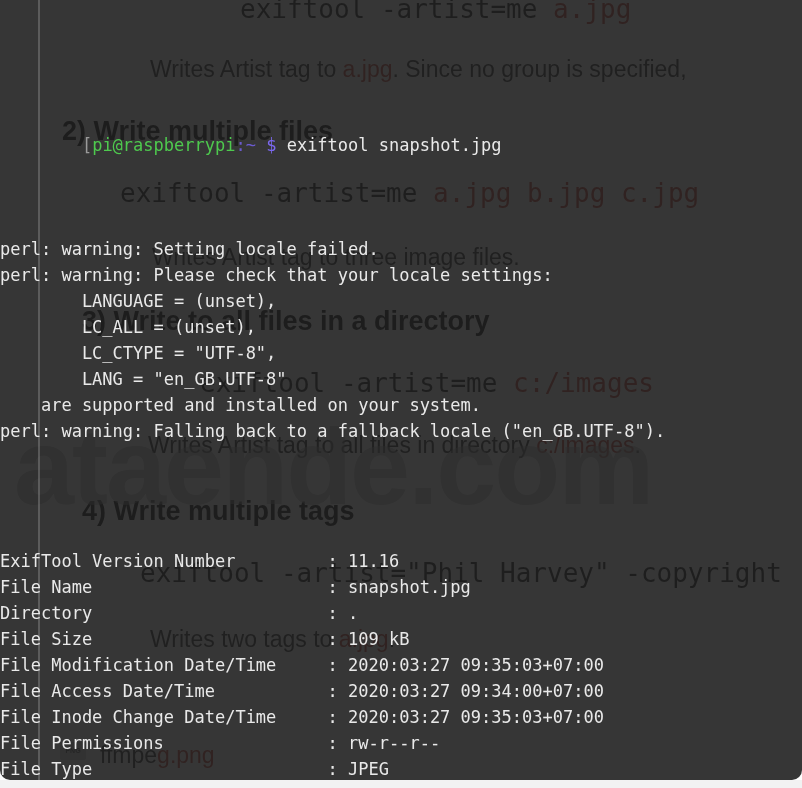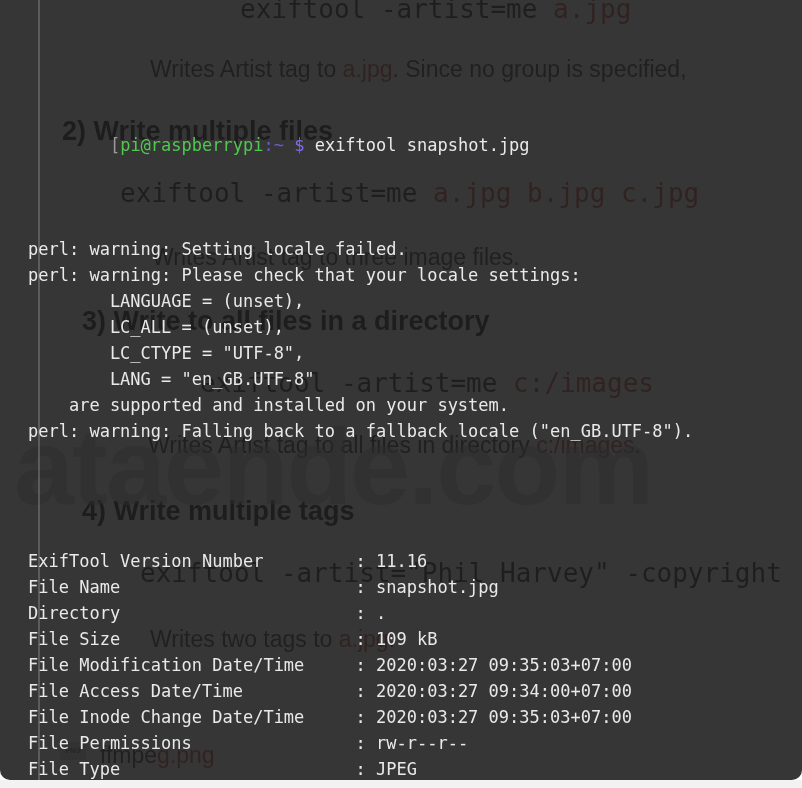--- a/index.html
+++ b/index.html
@@ -54,21 +54,21 @@
   }
   .term-text{
     position:absolute;left:0;top:0;width:802px;
     padding:2px 0 0 0;
     font-family:"DejaVu Sans Mono","Liberation Mono",monospace;
     font-size:17px;
     line-height:26px;
     color:#e8e8e8;
     white-space:pre;
   }
-  .t-row{height:26px;white-space:pre;margin-left:28px;}
+  .t-row{height:26px;white-space:pre;}
   .c-green{color:#4ec94e;}
   .c-blue{color:#6a5acd;}
   .c-purple{color:#7b68ee;}
   .c-grey{color:#9a9a9a;}
   .c-white{color:#e9e9e9;}
   .bottom-strip{
     position:absolute;left:0;top:780px;width:802px;height:8px;background:#f2f2f2;
   }
 </style>
 </head>

